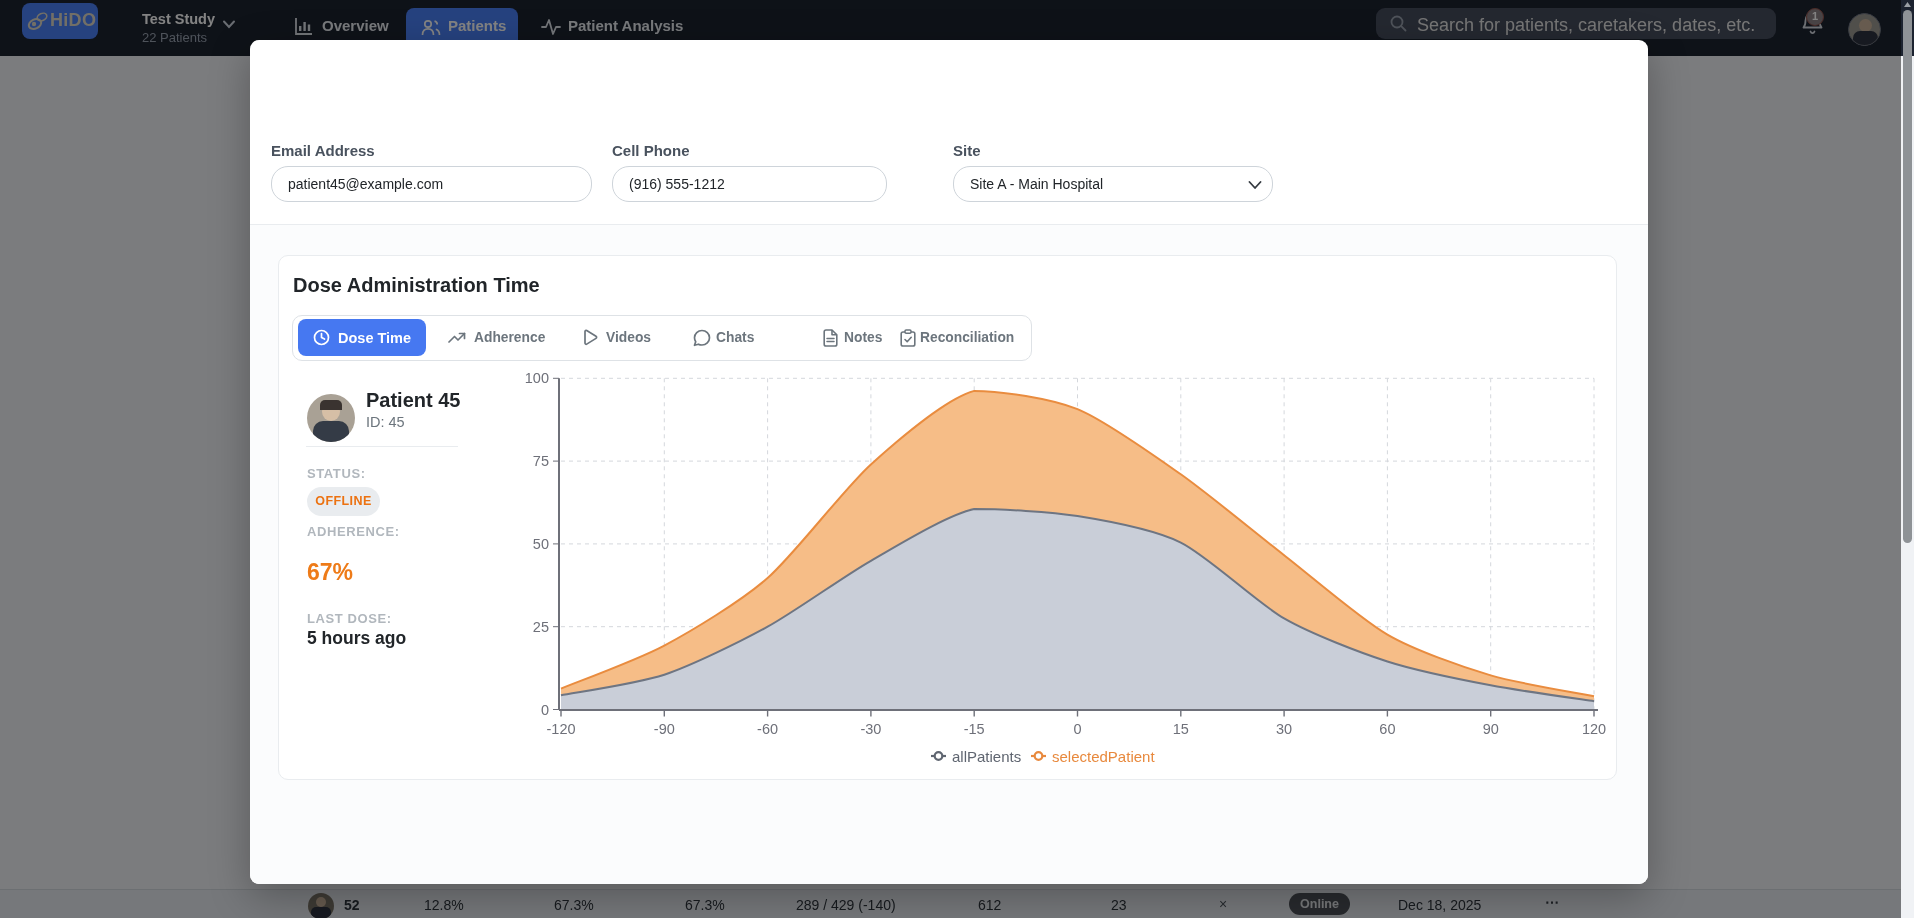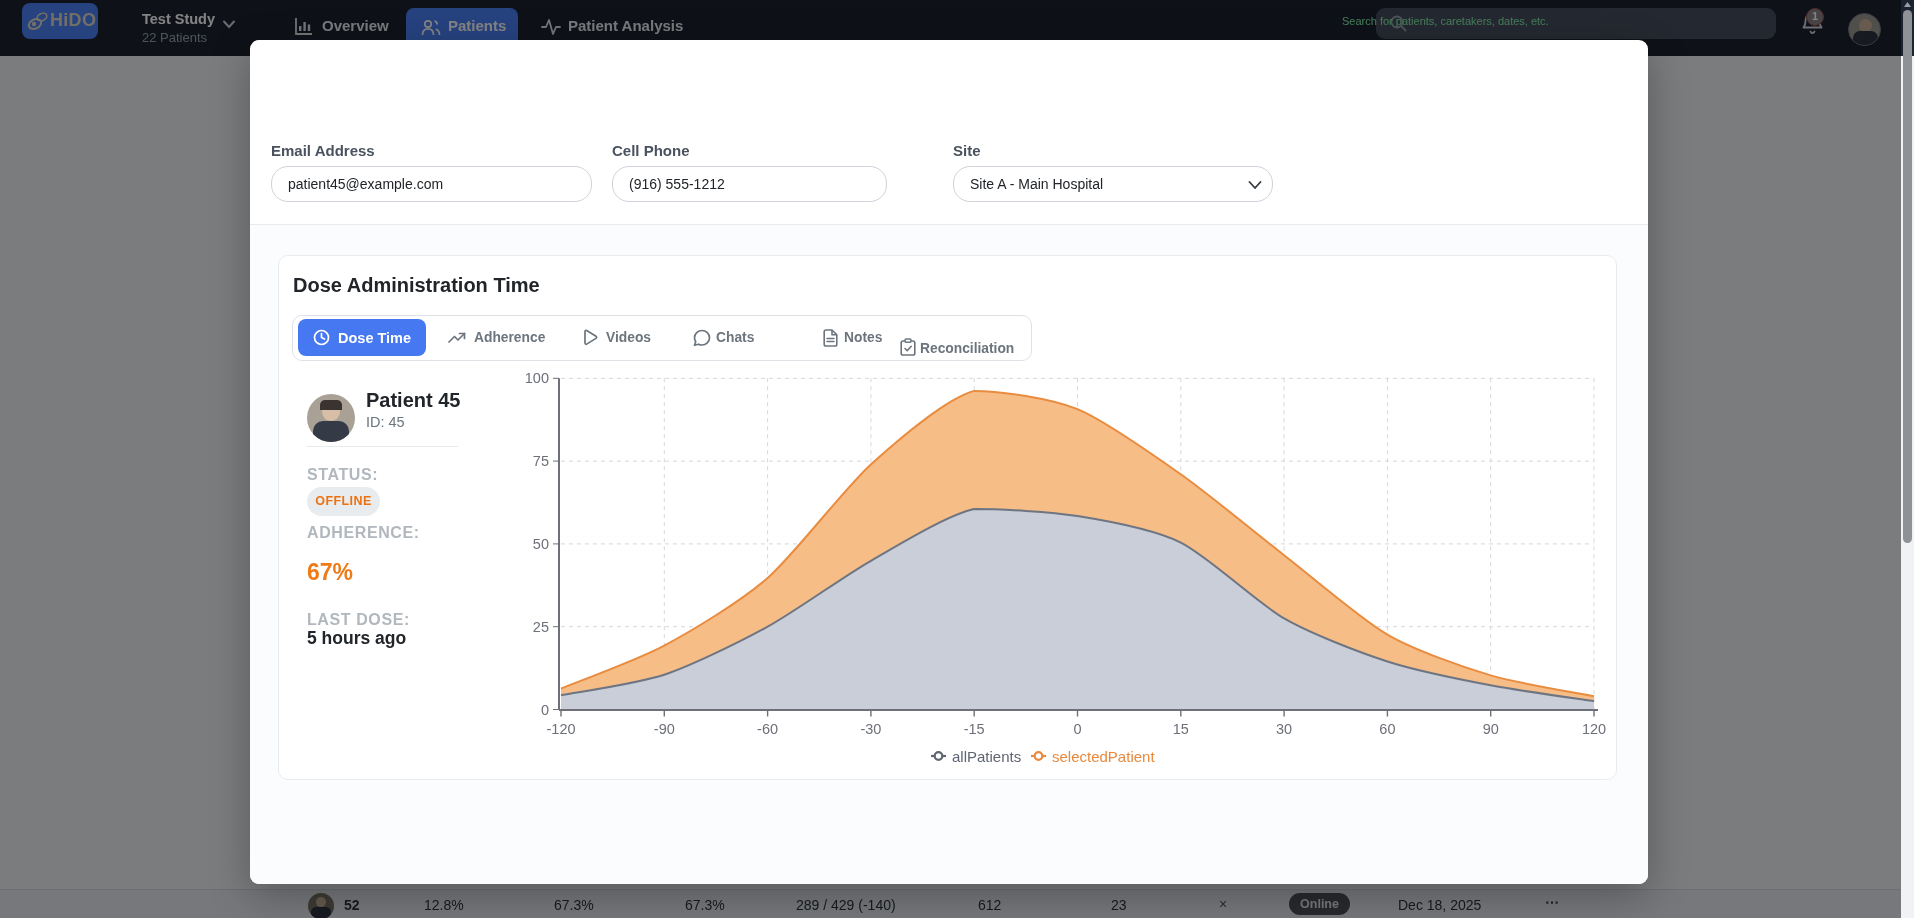--- a/index.html
+++ b/index.html
@@ -24,21 +24,21 @@
     background:#fff; font-size:14px; color:#212529; line-height:34px; padding-left:16px; }
   
   #card { position:absolute; left:28px; top:215px; width:1339px; height:525px; background:#fff;
     border:1px solid #e9ecef; border-radius:10px; }
   #ctitle { position:absolute; left:14px; top:18px; font-size:20px; font-weight:700; color:#212529; }
   #tabbar { position:absolute; left:13px; top:59px; width:740px; height:46px; background:#fff;
     border:1px solid #dee2e6; border-radius:10px; display:flex; align-items:center; padding:0 5px; }
   .tab { position:absolute; top:3px; display:flex; align-items:center; height:37px; border-radius:8px;
     font-size:13.8px; font-weight:600; color:#6c757d; white-space:nowrap; }
   .tab.active { background:#4678f1; color:#fff; padding:0 15px; font-size:14.5px; font-weight:700; }
-  .slab { font-size:16px; font-weight:700; color:#b1b7bd; letter-spacing:0.6px; }
+  .slab { font-size:13px; font-weight:700; color:#b1b7bd; letter-spacing:0.6px; }
   
 </style>
 </head>
 <body>
 <div id="page">
   <div id="nav">
 
     <div class="abs" style="left:22px;top:3px;width:76px;height:36px;background:#4b80f7;border-radius:8px;"></div>
     <svg class="abs" style="left:27px;top:11px" width="22" height="20" viewBox="0 0 22 20">
       <ellipse cx="8" cy="13" rx="6.5" ry="4.5" transform="rotate(-25 8 13)" fill="none" stroke="#ded9c8" stroke-width="2"></ellipse>
@@ -73,21 +73,21 @@
     <svg class="abs" style="left:541px;top:18px" width="20" height="18" viewBox="0 0 20 18">
       <path d="M1 9 L5 9 L8 2 L12 16 L15 9 L19 9" fill="none" stroke="#dfe3ea" stroke-width="1.8" stroke-linejoin="round" stroke-linecap="round"></path>
     </svg>
     <div class="abs navtxt" style="left:568px;top:17px">Patient Analysis</div>
 
     <div class="abs" style="left:1376px;top:8px;width:400px;height:31px;background:#474e5e;border-radius:9px;"></div>
     <svg class="abs" style="left:1390px;top:15px" width="17" height="17" viewBox="0 0 17 17">
       <circle cx="7" cy="7" r="5.5" fill="none" stroke="#9aa2af" stroke-width="1.8"></circle>
       <path d="M11.2 11.2 L15.5 15.5" stroke="#9aa2af" stroke-width="1.8" stroke-linecap="round"></path>
     </svg>
-    <div class="abs" style="left:1342px;top:15px;font-size:11px;color:#86efac">Search for patients, caretakers, dates, etc.</div>
+    <div class="abs" style="left:1417px;top:15px;font-size:18px;color:#e5e5e5">Search for patients, caretakers, dates, etc.</div>
 
     <svg class="abs" style="left:1801px;top:11px" width="23" height="25" viewBox="0 0 23 25">
       <path d="M11.5 2 C7 2 4.5 5.5 4.5 9.5 C4.5 14.5 2.5 16.5 2.5 16.5 L20.5 16.5 C20.5 16.5 18.5 14.5 18.5 9.5 C18.5 5.5 16 2 11.5 2 Z" fill="none" stroke="#d4d9e0" stroke-width="1.8" stroke-linejoin="round"></path>
       <path d="M9.5 20.5 C9.9 21.6 10.6 22.2 11.5 22.2 C12.4 22.2 13.1 21.6 13.5 20.5" fill="none" stroke="#d4d9e0" stroke-width="1.8" stroke-linecap="round"></path>
     </svg>
     <div class="abs" style="left:1806px;top:8px;width:18px;height:18px;border-radius:50%;background:#8c8287;border:1px solid #93544c;color:#fff;font-size:11px;font-weight:700;text-align:center;line-height:15px;">1</div>
 
     <div class="abs" style="left:1848px;top:13px;width:33px;height:33px;border-radius:50%;background:#9d9a92;overflow:hidden;border:1px solid #707784;">
       <div class="abs" style="left:10px;top:5px;width:13px;height:13px;border-radius:50%;background:#c9b29a;"></div>
       <div class="abs" style="left:4px;top:17px;width:25px;height:16px;border-radius:7px;background:#2e3440;"></div>
@@ -146,21 +146,21 @@
       <div class="tab" style="left:400px;">
         <svg style="margin-right:5px" width="18" height="18" viewBox="0 0 18 18">
           <path d="M16.5 8.7 C16.5 12.8 13.1 16 9 16 C7.8 16 6.3 15.7 5.4 15.2 L1.5 16.3 L2.7 12.7 C2.1 11.7 1.5 10.2 1.5 8.7 C1.5 4.6 4.9 1.5 9 1.5 C13.1 1.5 16.5 4.6 16.5 8.7 Z" fill="none" stroke="#6c757d" stroke-width="1.7" stroke-linejoin="round"></path>
         </svg>Chats</div>
       <div class="tab" style="left:503px;padding-left:27px;">
         <svg style="margin-right:6px" width="15" height="18" viewBox="0 0 15 18">
           <path d="M9 1 L3 1 C1.9 1 1.2 1.8 1.2 2.8 L1.2 15.2 C1.2 16.2 1.9 17 3 17 L12 17 C13.1 17 13.8 16.2 13.8 15.2 L13.8 5.8 Z" fill="none" stroke="#6c757d" stroke-width="1.6" stroke-linejoin="round"></path>
           <path d="M9 1 L9 5.8 L13.8 5.8" fill="none" stroke="#6c757d" stroke-width="1.6" stroke-linejoin="round"></path>
           <path d="M4 9.5 L11 9.5 M4 12.5 L11 12.5" stroke="#6c757d" stroke-width="1.5" stroke-linecap="round"></path>
         </svg>Notes</div>
-      <div class="tab" style="left:607px;align-items:flex-end;">
+      <div class="tab" style="left:607px;">
         <svg style="margin-right:4px" width="16" height="18" viewBox="0 0 16 18">
           <rect x="1.2" y="3" width="13.6" height="14" rx="1.8" fill="none" stroke="#6c757d" stroke-width="1.6"></rect>
           <rect x="5" y="1" width="6" height="3.2" rx="1.1" fill="#fff" stroke="#6c757d" stroke-width="1.5"></rect>
           <path d="M5 10.5 L7.2 12.7 L11.2 8.3" fill="none" stroke="#6c757d" stroke-width="1.6" stroke-linecap="round" stroke-linejoin="round"></path>
         </svg>Reconciliation</div>
     </div>
     <div id="profile">
       <div class="abs" style="left:28px;top:138px;width:48px;height:48px;border-radius:50%;background:#a9a195;overflow:hidden;">
         <div class="abs" style="left:15px;top:8px;width:18px;height:19px;border-radius:50%;background:#d6bfa6;"></div>
         <div class="abs" style="left:13px;top:6px;width:22px;height:10px;border-radius:5px 5px 0 0;background:#3a3330;"></div>

